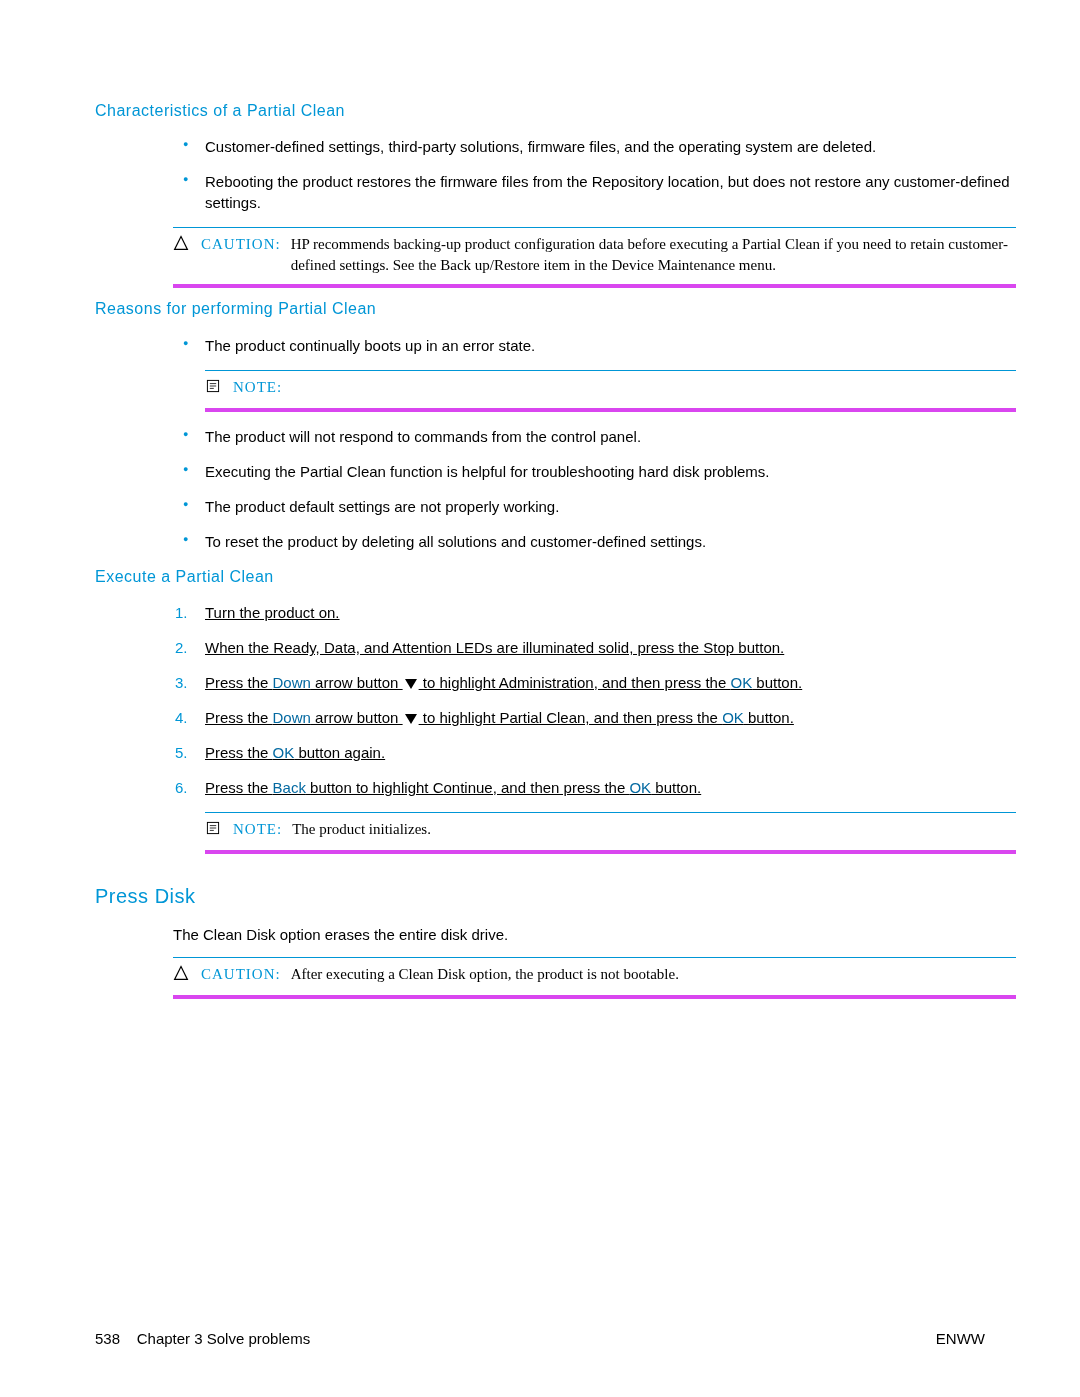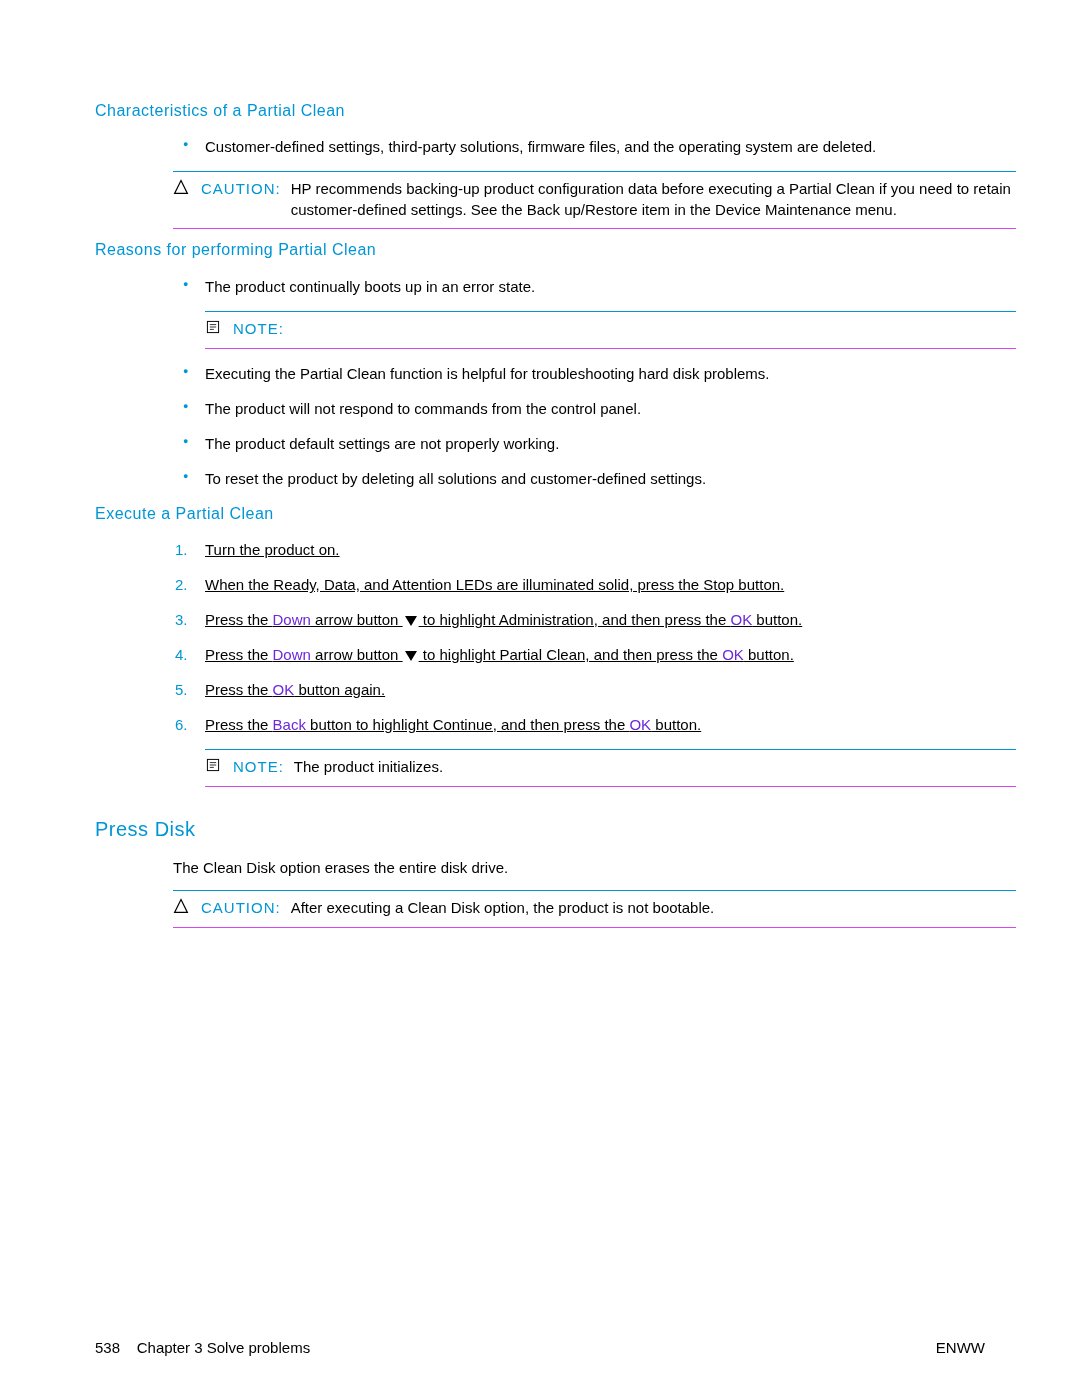--- a/index.html
+++ b/index.html
@@ -44,22 +44,23 @@
     content: "●";
     color: #0096d6;
     position: absolute;
     left: 88px;
     top: 2px;
     font-size: 9px;
   }
   .admon {
     margin: 8px 0 8px 78px;
     border-top: 1px solid #0096d6;
-    border-bottom: 1px solid #d946ef;
+    border-bottom: 4px solid #d946ef;
     padding: 6px 4px 8px 0;
+    font-family: Liberation Serif, serif;
   }
   .admon.nested {
     margin-left: 110px;
   }
   .admon-inner {
     display: flex;
     align-items: flex-start;
   }
   .admon-icon {
     flex: 0 0 24px;
@@ -106,40 +107,41 @@
   }
   .down-arrow {
     display: inline-block;
     width: 0; height: 0;
     border-left: 6px solid transparent;
     border-right: 6px solid transparent;
     border-top: 10px solid #000;
     vertical-align: middle;
     margin: 0 2px;
   }
-  .blue { color: #6d28d9; }
+  .blue { color: #0369a1; }
   .footer {
     position: absolute;
-    bottom: 39px;
+    bottom: 48px;
     left: 95px;
     right: 95px;
     display: flex;
     justify-content: space-between;
     font-size: 15px;
   }
 </style>
 </head>
 <body>
 
 <div class="page">
 
   <div class="h4">Characteristics of a Partial Clean</div>
 
   <ul class="bullets">
     <li>Customer-defined settings, third-party solutions, firmware files, and the operating system are deleted.</li>
+    <li>Rebooting the product restores the firmware files from the Repository location, but does not restore any customer-defined settings.</li>
   </ul>
 
   <div class="admon">
     <div class="admon-inner">
       <span class="admon-icon caution-icon">
         <svg viewBox="0 0 20 20">
             <path d="M10 2 L18 18 L2 18 Z" fill="none" stroke="#000" stroke-width="1.5"></path>
           </svg>
       </span>
       <span class="admon-label">CAUTION:</span>
@@ -159,22 +161,22 @@
         <svg viewBox="0 0 20 20">
             <rect x="3" y="3" width="14" height="14" fill="none" stroke="#000" stroke-width="1.2"></rect>
             <path d="M6 7h8M6 10h8M6 13h5" stroke="#000" stroke-width="1"></path>
           </svg>
       </span>
       <span class="admon-label">NOTE:</span>
     </div>
   </div>
 
   <ul class="bullets">
+    <li>The product will not respond to commands from the control panel.</li>
     <li>Executing the Partial Clean function is helpful for troubleshooting hard disk problems.</li>
-    <li>The product will not respond to commands from the control panel.</li>
     <li>The product default settings are not properly working.</li>
     <li>To reset the product by deleting all solutions and customer-defined settings.</li>
   </ul>
 
   <div class="h4">Execute a Partial Clean</div>
 
   <ol class="steps">
     <li>Turn the product on.</li>
     <li>When the Ready, Data, and Attention LEDs are illuminated solid, press the Stop button.</li>
     <li>

